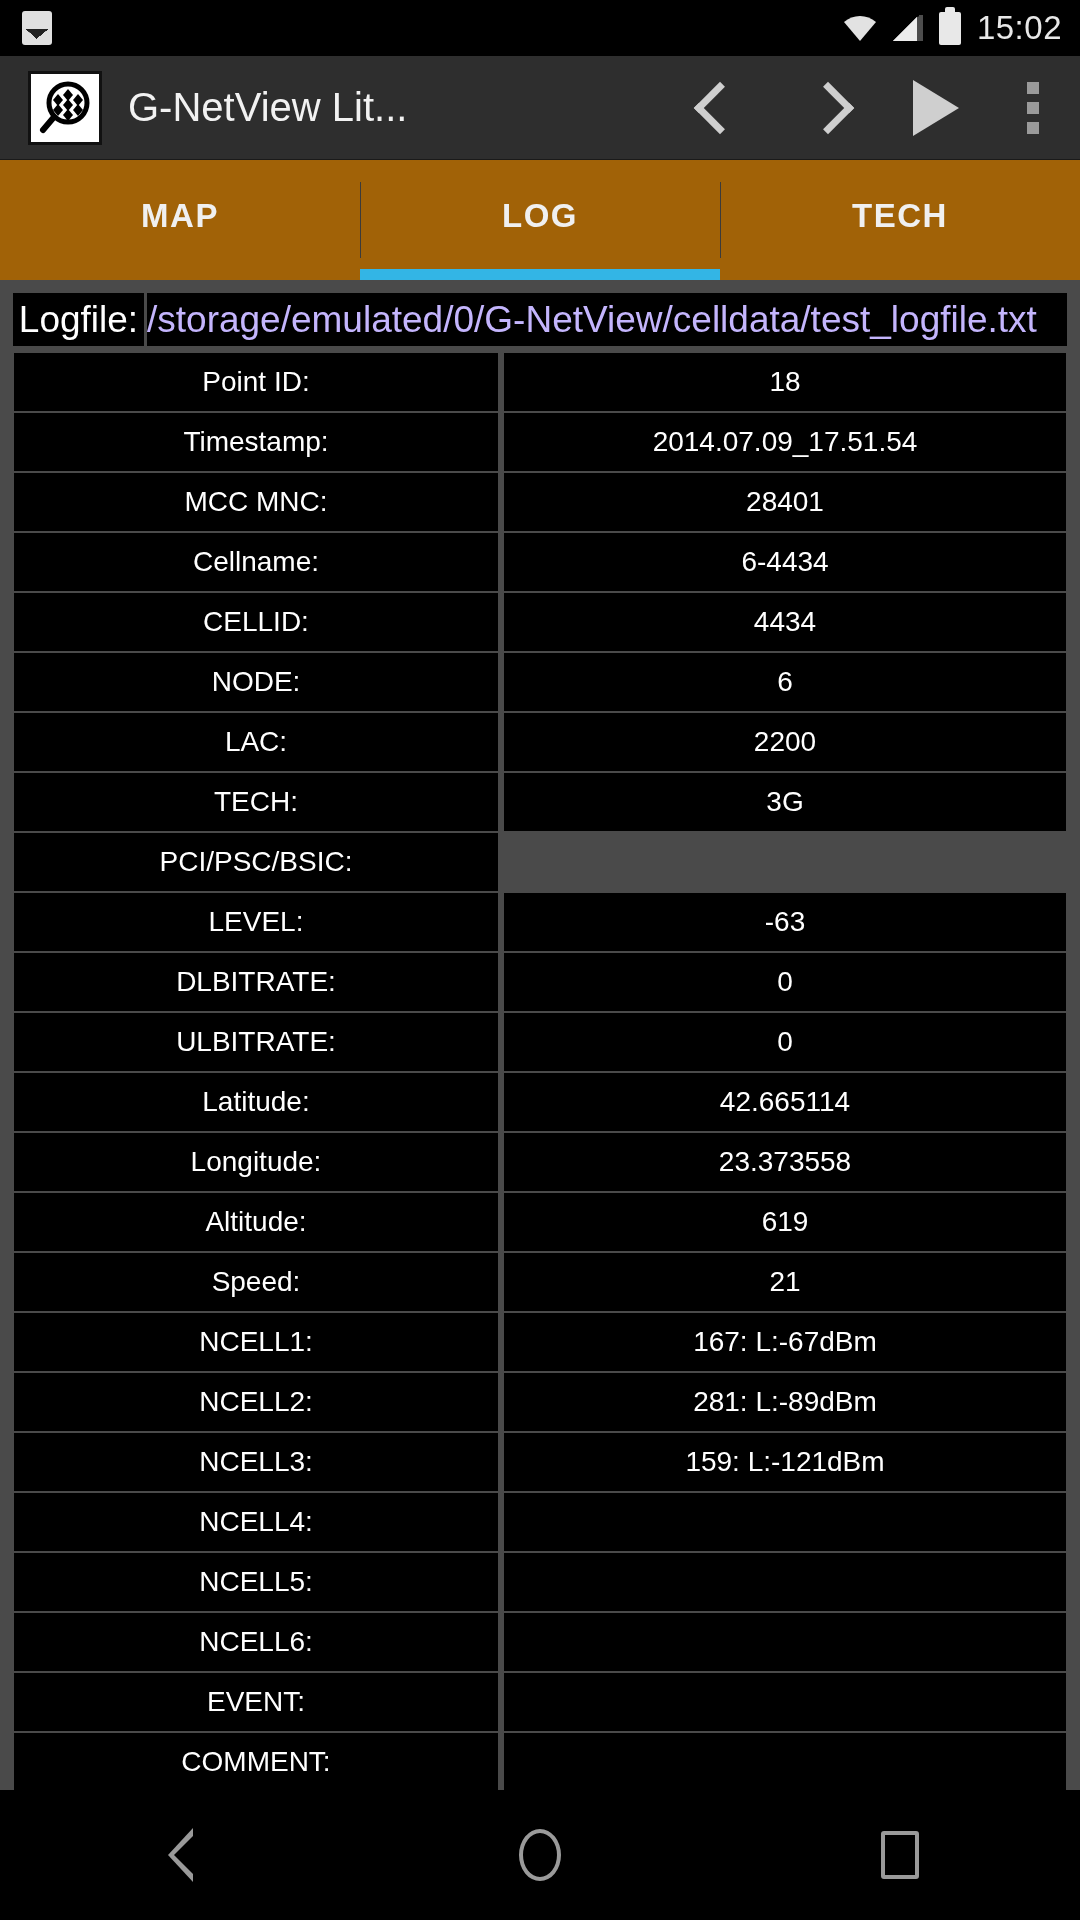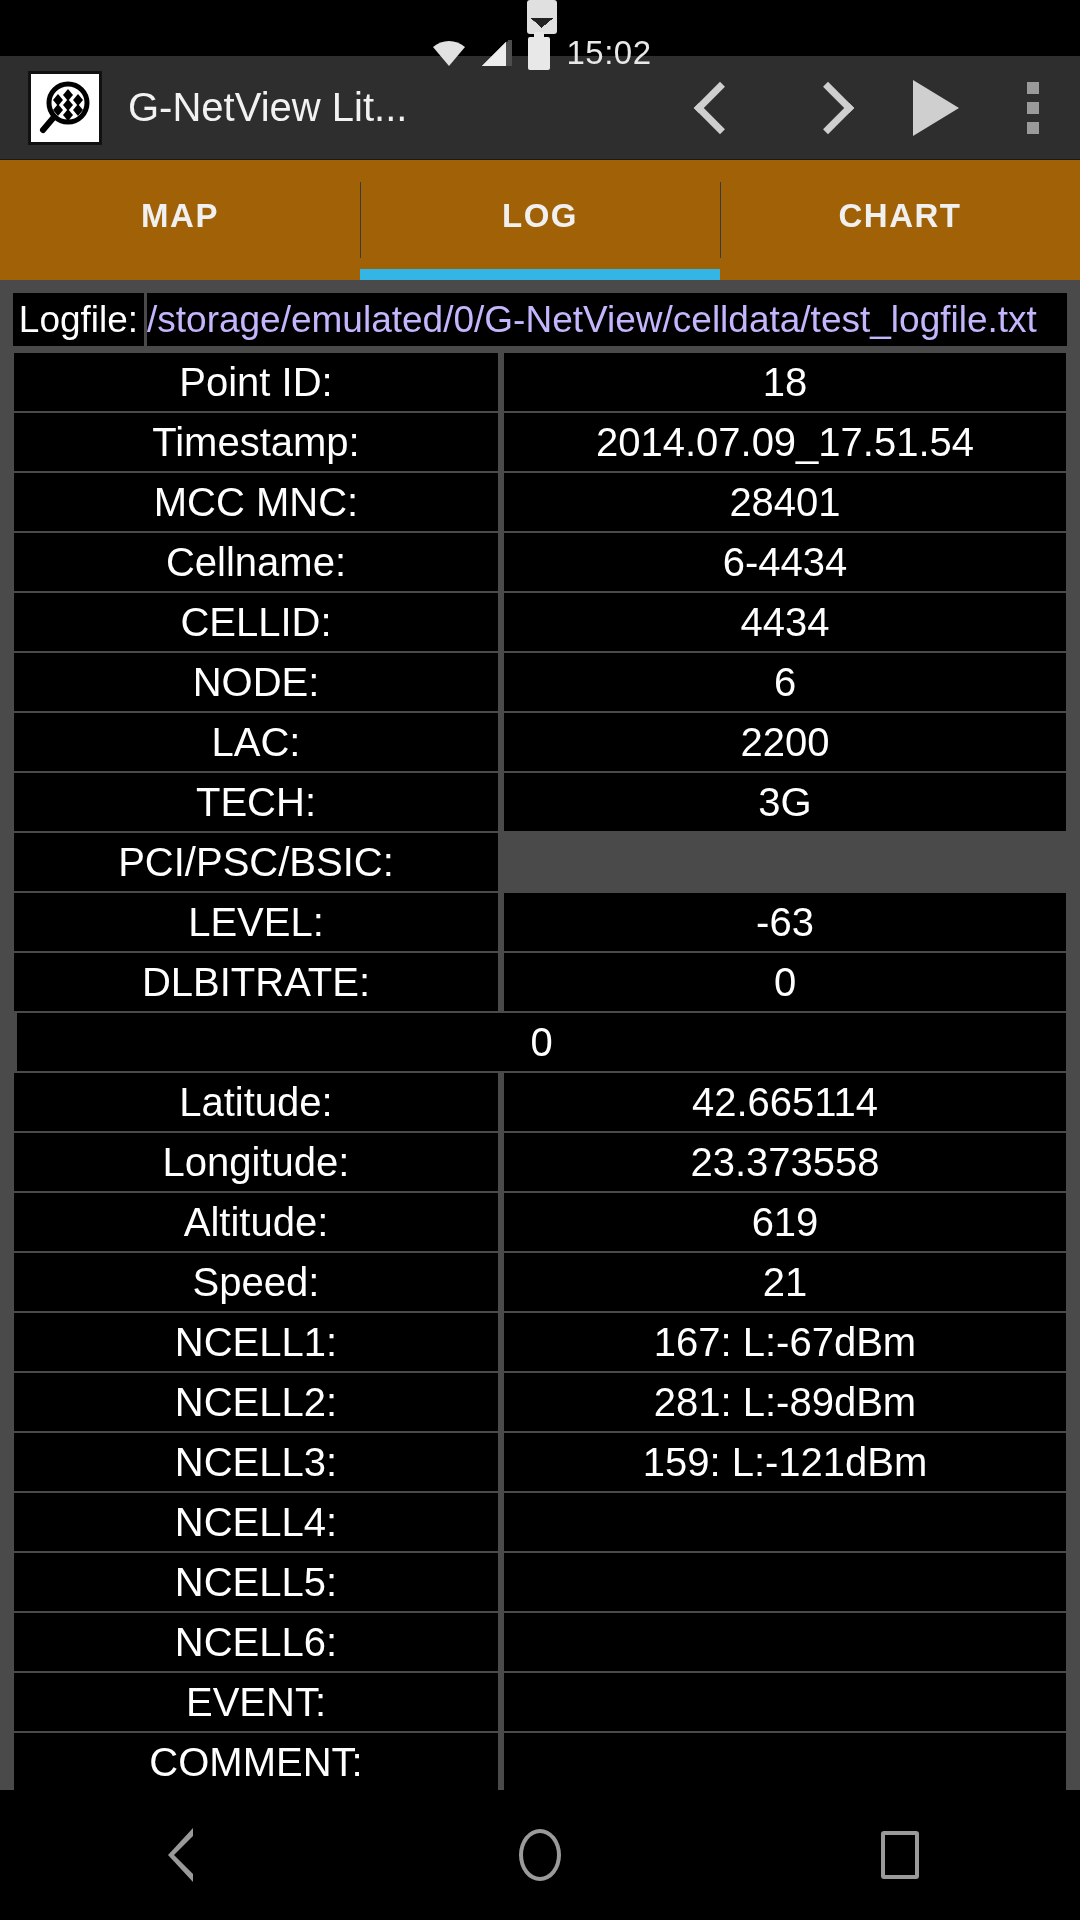--- a/index.html
+++ b/index.html
@@ -9,21 +9,20 @@
     font-family:"Liberation Sans", sans-serif;
     overflow:hidden;
   }
   #screen { position:relative; width:1080px; height:1920px; background:#000; }
 
   
   .statusbar {
     height:56px; background:#000;
     display:flex; align-items:center;
     padding:0 18px 0 22px;
-    flex-direction:column;
   }
   .sb-left { display:flex; align-items:center; gap:10px; }
   .sb-spacer { flex:1; }
   .sb-right { display:flex; align-items:center; gap:16px; }
   .sb-time {
     color:#e8e8e8; font-size:33px; letter-spacing:0.5px;
     font-family:"Liberation Sans", sans-serif;
   }
   .ic-gallery {
     width:30px; height:34px; background:#e0e0e0; border-radius:3px;
@@ -126,21 +125,21 @@
     margin:1px 1px 1px 3px; padding-left:0px;
   }
 
   .row {
     display:flex; align-items:stretch;
     height:60px; background:#4a4a4a;
   }
   .cell-k, .cell-v {
     background:#000; color:#fff;
     display:flex; align-items:center;
-    font-size:40px;
+    font-size:28px;
     margin:1px 1px;
   }
   .cell-k {
     width:484px; flex:none; justify-content:center;
     margin-left:2px;
   }
   .cell-v {
     flex:1; justify-content:center;
     margin-left:5px; margin-right:2px;
   }
@@ -240,21 +239,21 @@
   </div>
 
   <div class="tabs">
     <div class="tab">
       <span>MAP</span>
     </div>
     <div class="tab active">
       <span>LOG</span>
     </div>
     <div class="tab">
-      <span>CHART</span>
+      <span>TECH</span>
     </div>
   </div>
 
   <div class="table-wrap">
 
     <div class="logfile-row">
       <div class="logfile-label">Logfile:</div>
       <div class="logfile-value">/storage/emulated/0/G-NetView/celldata/test_logfile.txt</div>
     </div>
 
@@ -296,20 +295,21 @@
         </div>
         <div class="row">
           <div class="cell-k">LEVEL:</div>
           <div class="cell-v">-63</div>
         </div>
         <div class="row">
           <div class="cell-k">DLBITRATE:</div>
           <div class="cell-v">0</div>
         </div>
         <div class="row">
+          <div class="cell-k">ULBITRATE:</div>
           <div class="cell-v">0</div>
         </div>
         <div class="row">
           <div class="cell-k">Latitude:</div>
           <div class="cell-v">42.665114</div>
         </div>
         <div class="row">
           <div class="cell-k">Longitude:</div>
           <div class="cell-v">23.373558</div>
         </div>

